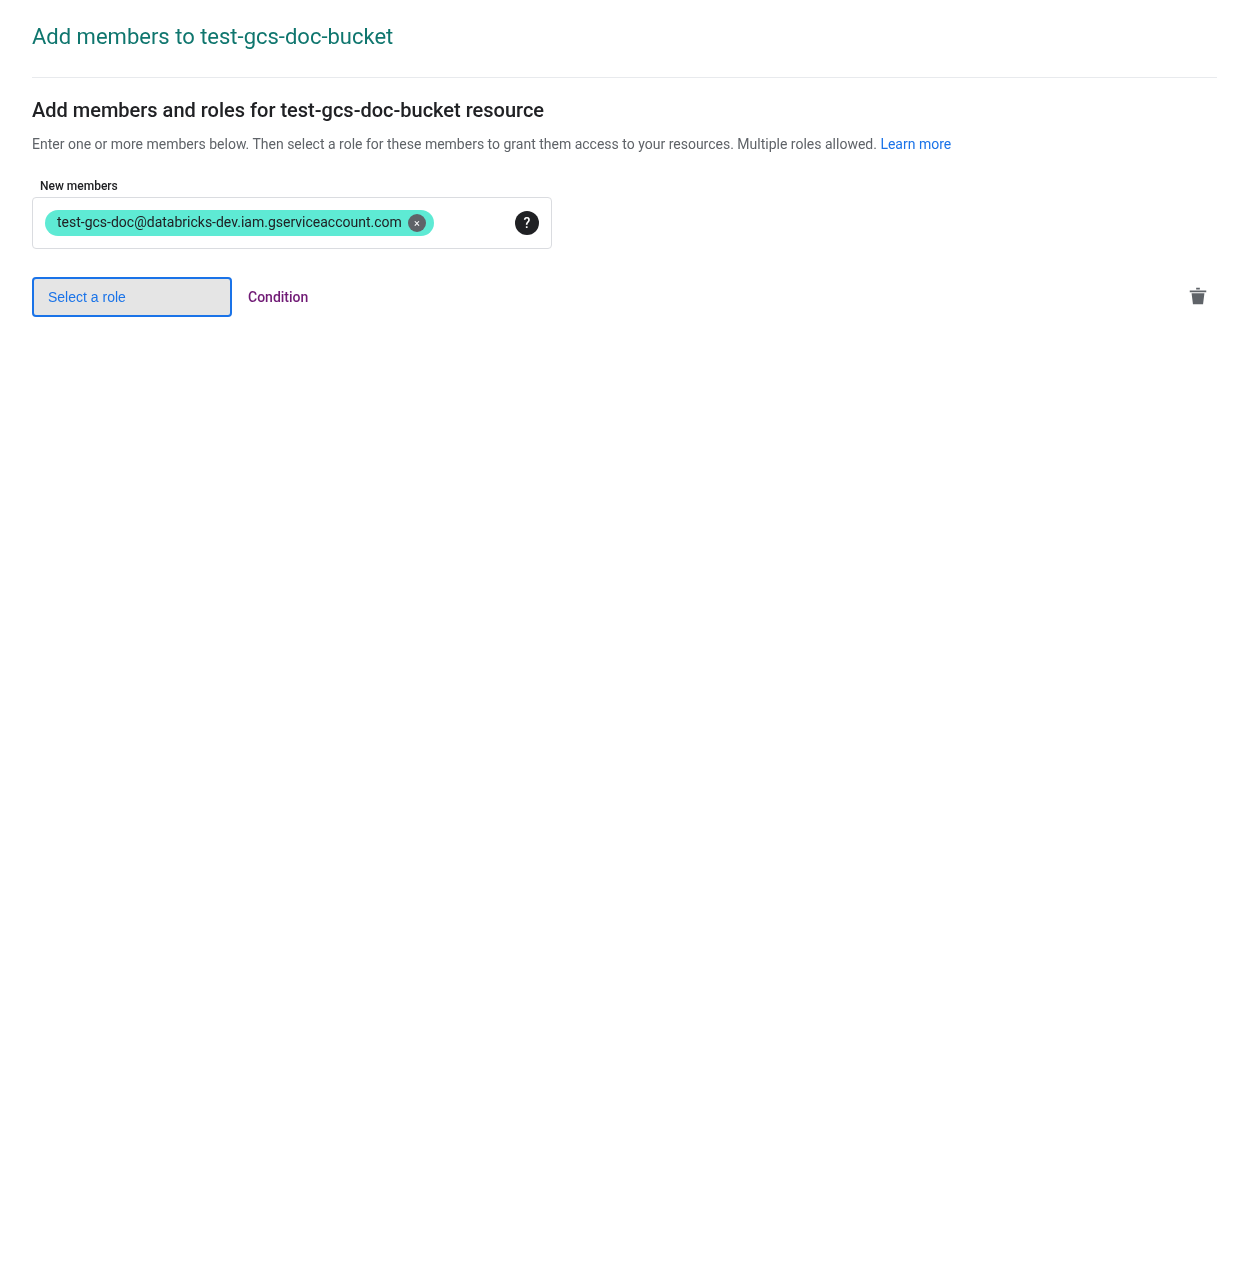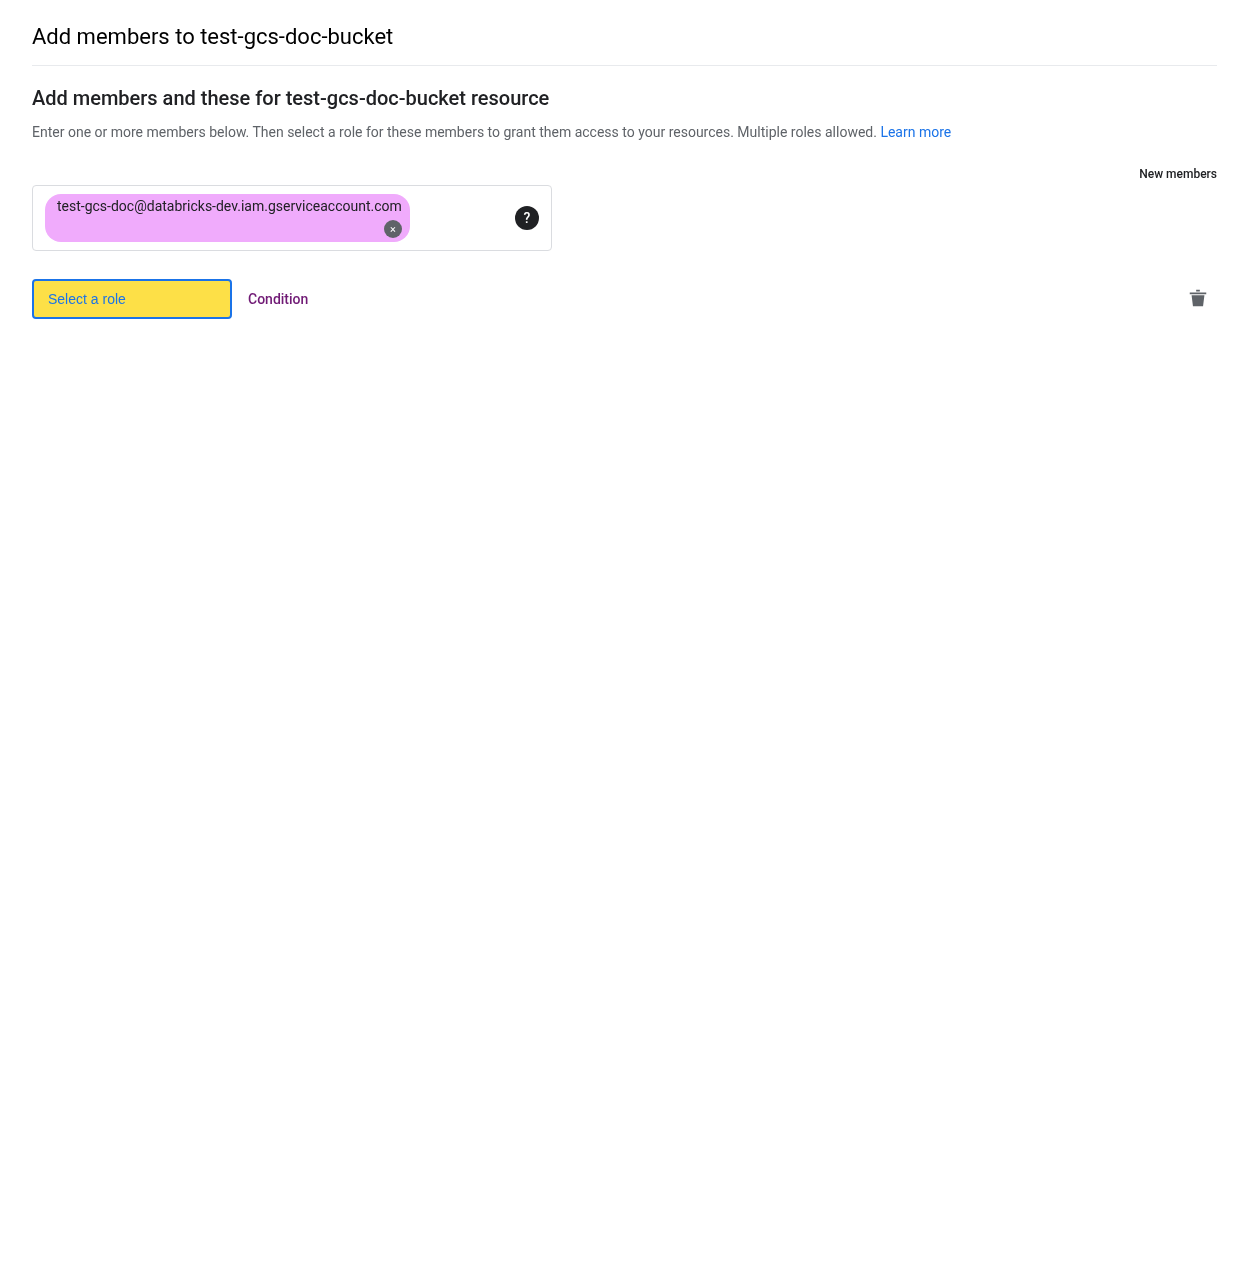--- a/index.html
+++ b/index.html
@@ -10,23 +10,23 @@
       font-size: 14px;
     }
     .page-container {
       padding: 24px 32px;
       max-width: 1249px;
       position: relative;
     }
     .page-title {
       font-size: 22px;
       font-weight: 400;
-      color: #000000;
+      color: #0f766e;
       margin-bottom: 20px;
-      padding-bottom: 16px;
+      padding-bottom: 28px;
       border-bottom: 1px solid #e8eaed;
     }
     .section-title {
       font-size: 20px;
       font-weight: 500;
       color: #202124;
       margin-bottom: 12px;
     }
     .description {
       font-size: 14px;
@@ -38,43 +38,41 @@
       color: #1a73e8;
       text-decoration: none;
       text-align: right;
     }
     .new-members-label {
       font-size: 12px;
       font-weight: 500;
       color: #202124;
       margin-bottom: 4px;
       padding-left: 8px;
-      text-align: right;
     }
     .members-input-container {
       border: 1px solid #dadce0;
       border-radius: 4px;
       padding: 8px 12px;
       display: flex;
       align-items: center;
       justify-content: space-between;
       width: 520px;
       min-height: 52px;
       margin-bottom: 28px;
     }
     .member-chip {
       display: inline-flex;
-      align-items: flex-end;
-      background: #f0abfc;
+      align-items: flex-start;
+      background: #5eead4;
       border-radius: 16px;
       padding: 4px 8px 4px 12px;
       font-size: 14px;
       color: #202124;
       gap: 6px;
-      flex-direction: column;
     }
     .chip-close {
       width: 18px;
       height: 18px;
       background: #5f6368;
       border-radius: 50%;
       display: flex;
       align-items: center;
       justify-content: center;
       cursor: pointer;
@@ -101,21 +99,21 @@
       margin-bottom: 16px;
       position: relative;
     }
     .select-role-button {
       border: 2px solid #1a73e8;
       border-radius: 4px;
       padding: 10px 14px;
       color: #1a73e8;
       font-size: 14px;
       font-weight: 500;
-      background: #fde047;
+      background: #e5e5e5;
       cursor: pointer;
       width: 200px;
       text-align: left;
     }
     .condition-label {
       font-size: 14px;
       font-weight: 500;
       color: #701a75;
       padding-top: 12px;
     }
@@ -235,21 +233,21 @@
       fill: #5f6368;
     }
   </style>
 </head>
 <body>
 
 <div class="page-container">
 
   <h1 class="page-title">Add members to test-gcs-doc-bucket</h1>
 
-  <h2 class="section-title">Add members and these for test-gcs-doc-bucket resource</h2>
+  <h2 class="section-title">Add members and roles for test-gcs-doc-bucket resource</h2>
 
   <p class="description">
     <span>Enter one or more members below. Then select a role for these members to grant them access to your resources. Multiple roles allowed.</span>
     <a class="learn-more-link" href="#">Learn more</a>
   </p>
 
   <div class="new-members-label">New members</div>
 
   <div class="members-input-container">
     <div class="member-chip">

